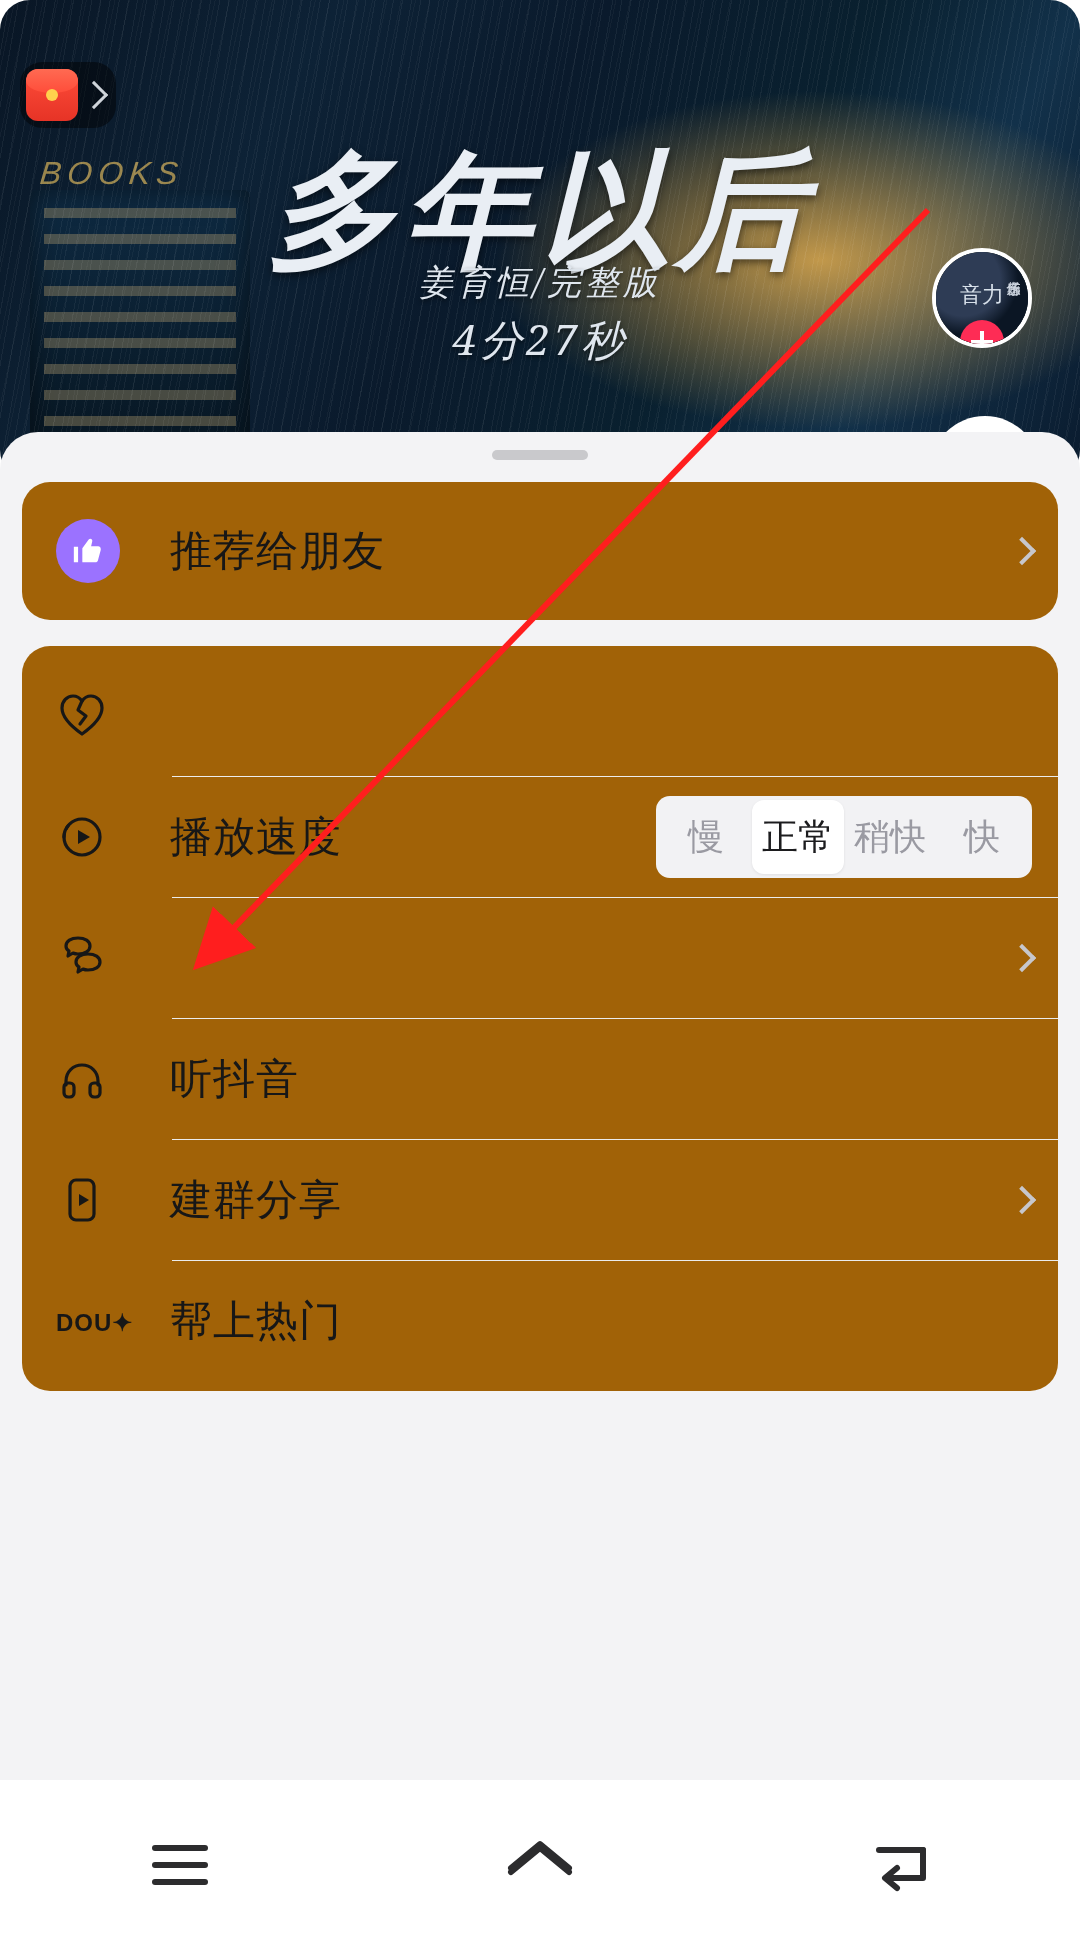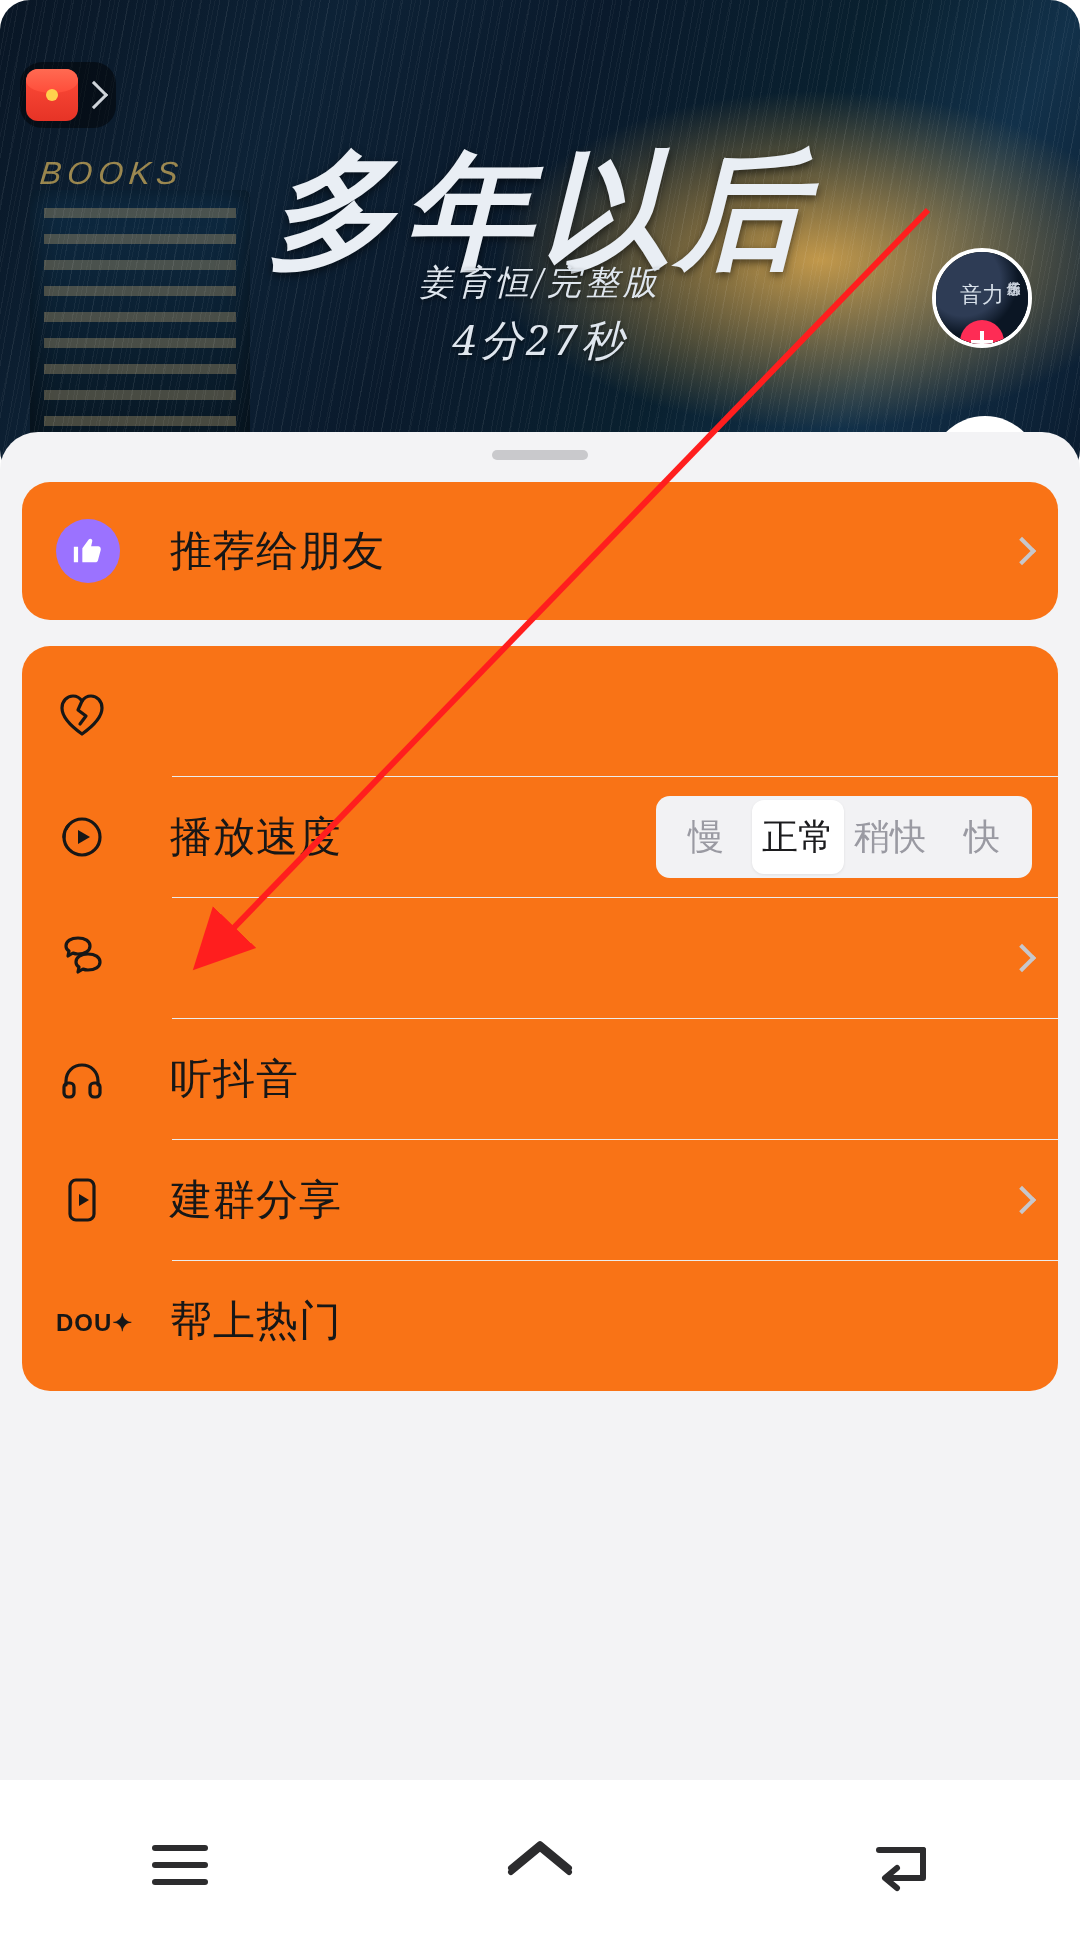--- a/index.html
+++ b/index.html
@@ -92,21 +92,21 @@
   .sheet{
     position:absolute; left:0; right:0; top:432px; bottom:170px;
     background:#f3f3f5;
     border-radius:38px 38px 0 0;
     padding: 20px 22px 0;
   }
   .grab{
     width:96px; height:10px; border-radius:6px; background:#c9c9cc;
     margin: -2px auto 22px;
   }
-  .card{ background:#f97316; border-radius:28px; padding: 10px 0; margin-bottom:26px; }
+  .card{ background:#a16207; border-radius:28px; padding: 10px 0; margin-bottom:26px; }
   .row{
     display:flex; align-items:center; height:118px; padding:0 34px;
     position:relative;
   }
   .icon-slot{ width:114px; display:flex; align-items:center; justify-content:flex-start; }
   .label{ font-size:42px; color:#171717; letter-spacing:1px; }
   .chev{ position:absolute; right:26px; top:50%; transform:translateY(-50%) rotate(45deg);
     width:20px; height:20px; border-top:4px solid #c7c7cc; border-right:4px solid #c7c7cc; }
 
   

